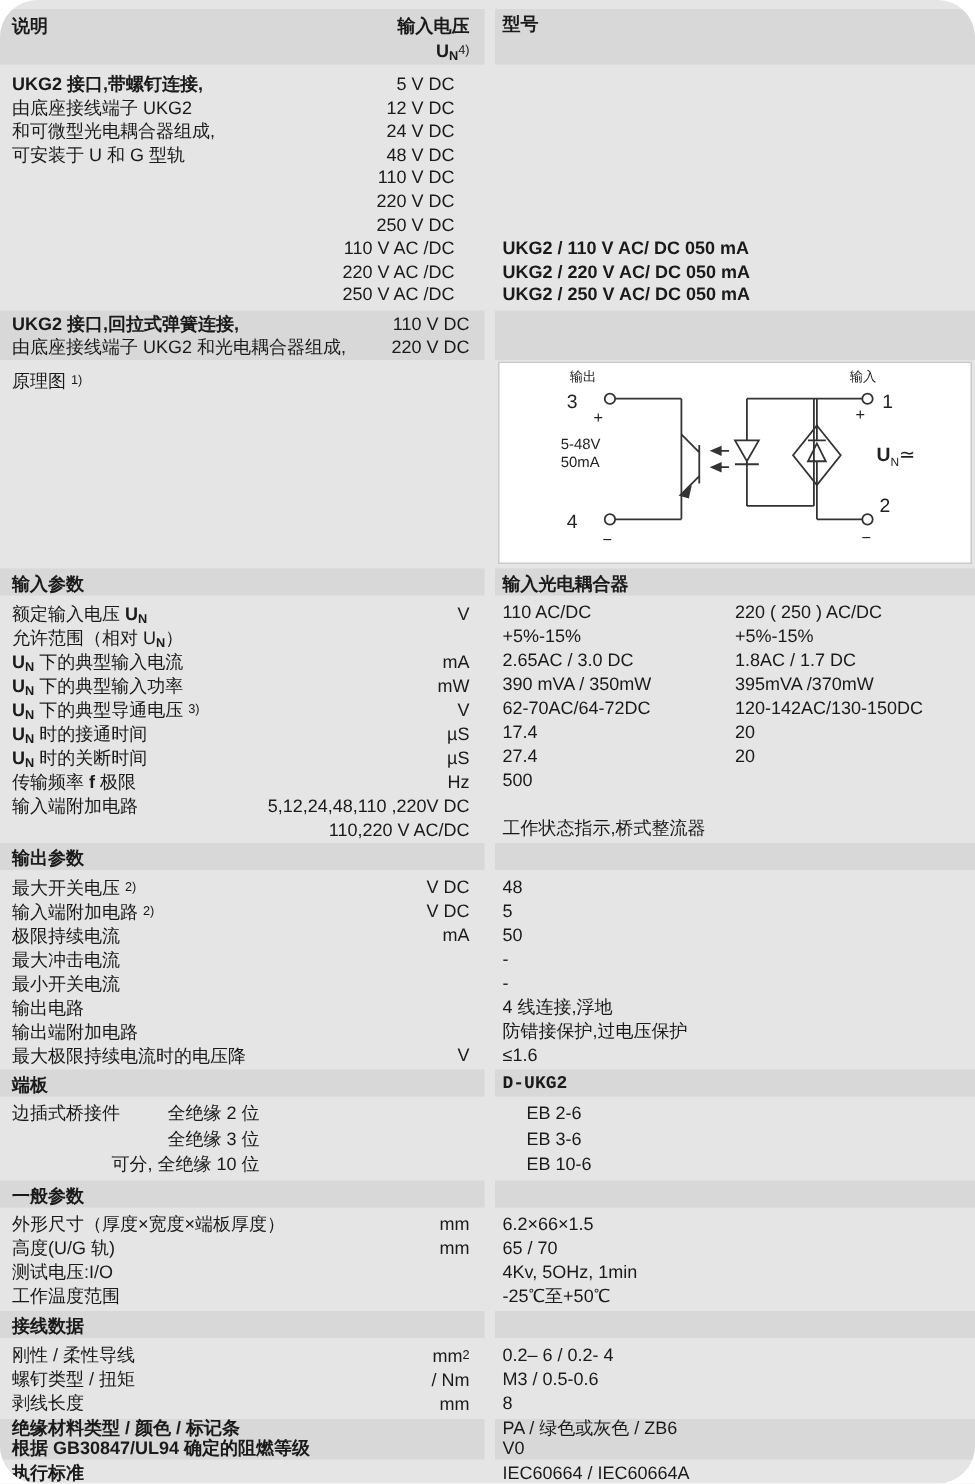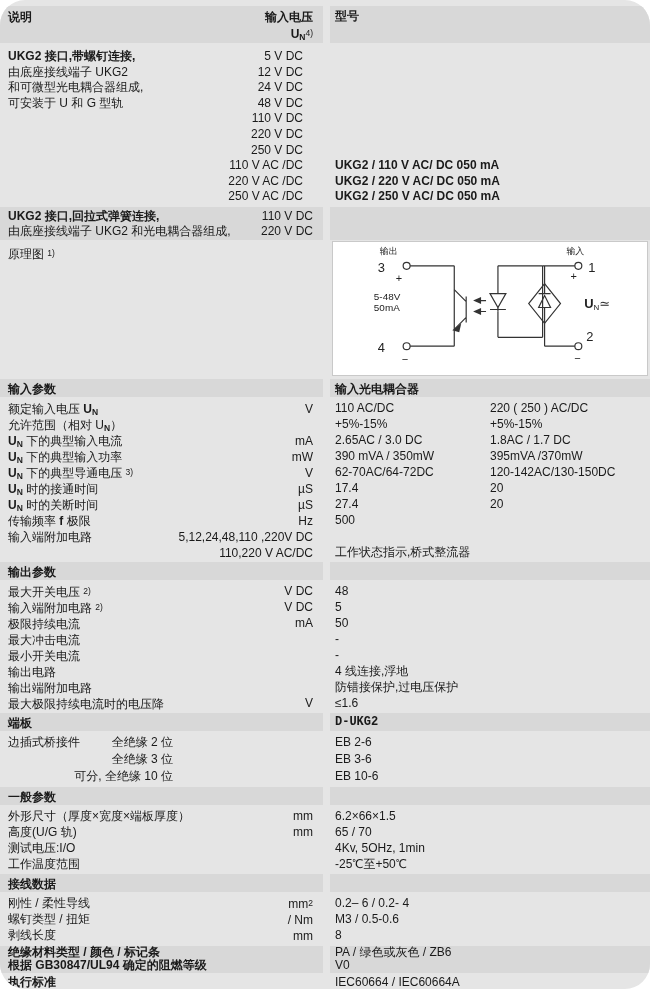--- a/index.html
+++ b/index.html
@@ -46,21 +46,21 @@
   .diagwrap{position:relative;height:138px;}
   .diag-caption{position:absolute;left:8px;top:6px;}
   .diagbox{position:absolute;left:332px;top:1px;width:316px;height:135px;
            border:1px solid #c9c9c9;box-sizing:border-box;background:#fff;}
   .diagbox svg{display:block;}
   svg .ln{stroke:#333;stroke-width:1.2;fill:none;}
   svg .fl{fill:#333;stroke:none;}
   svg text{fill:#222;font-family:"Liberation Sans",sans-serif;}
   .t9{font-size:9px;}.t10{font-size:10px;}.t11{font-size:11px;}.t13{font-size:13px;}
   
-  .trow{height:17px;line-height:17px;}
+  .trow{height:17px;line-height:17px;gap:16px;}
   .tcol{width:165px;display:flex;justify-content:space-between;}
   
   .band2b{display:flex;height:27px;margin-top:3px;}
   .band2b .bl{width:323px;background:#d8d8d8;box-sizing:border-box;padding:0 10px 0 8px;font-weight:bold;line-height:13.5px;}
   .band2b .br{flex:1;margin-left:7px;background:#d8d8d8;box-sizing:border-box;padding:0 0 0 5px;line-height:13.5px;}
   .b2row{height:13.5px;}
   .stdrow{height:14px;line-height:14px;margin-top:2px;}
   .stdrow .lbl{font-weight:bold;}
 </style>
 </head>

